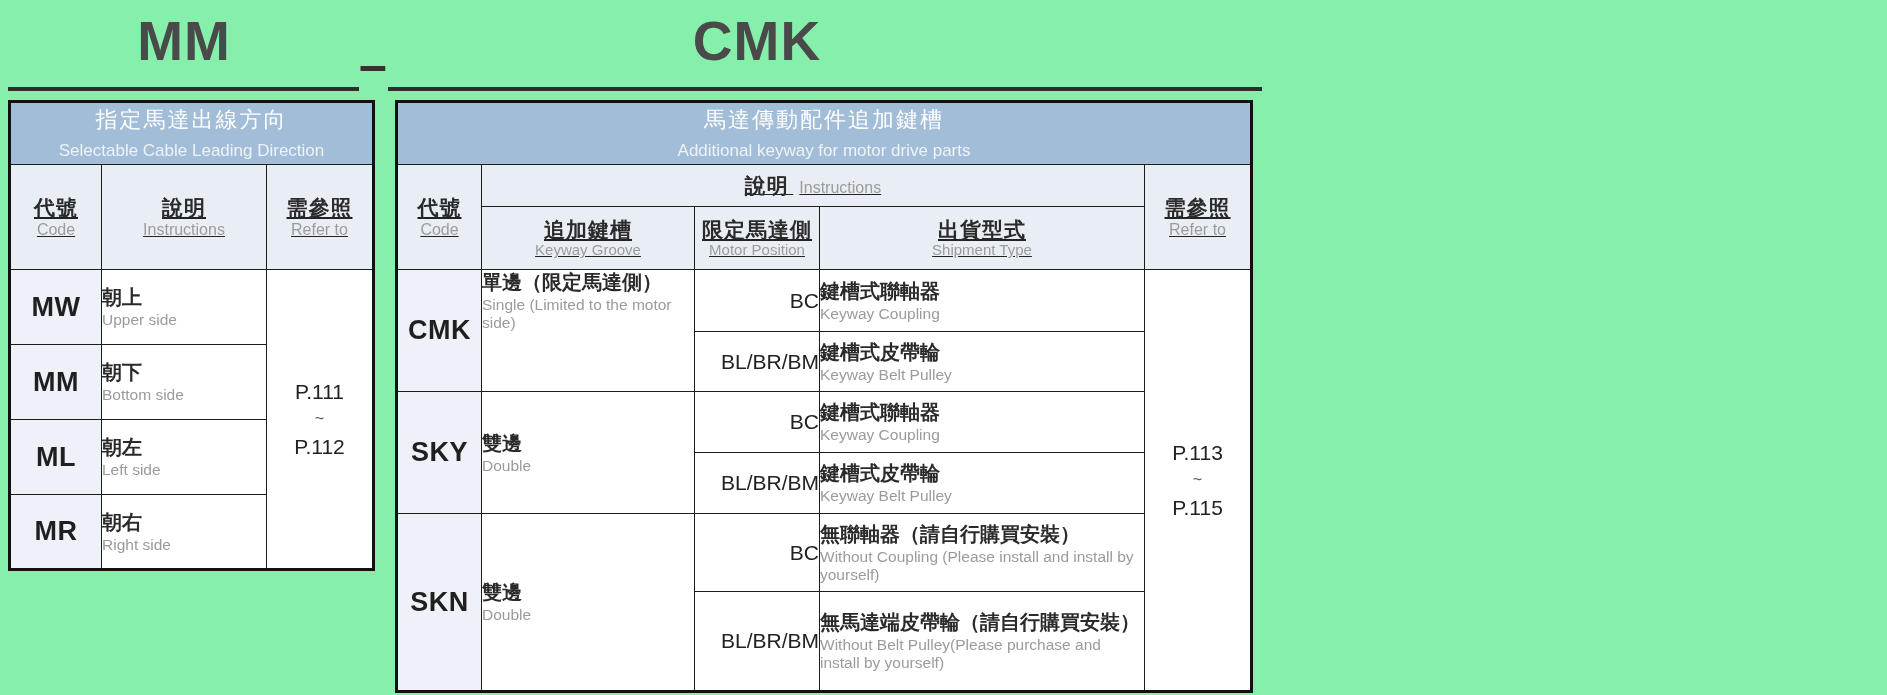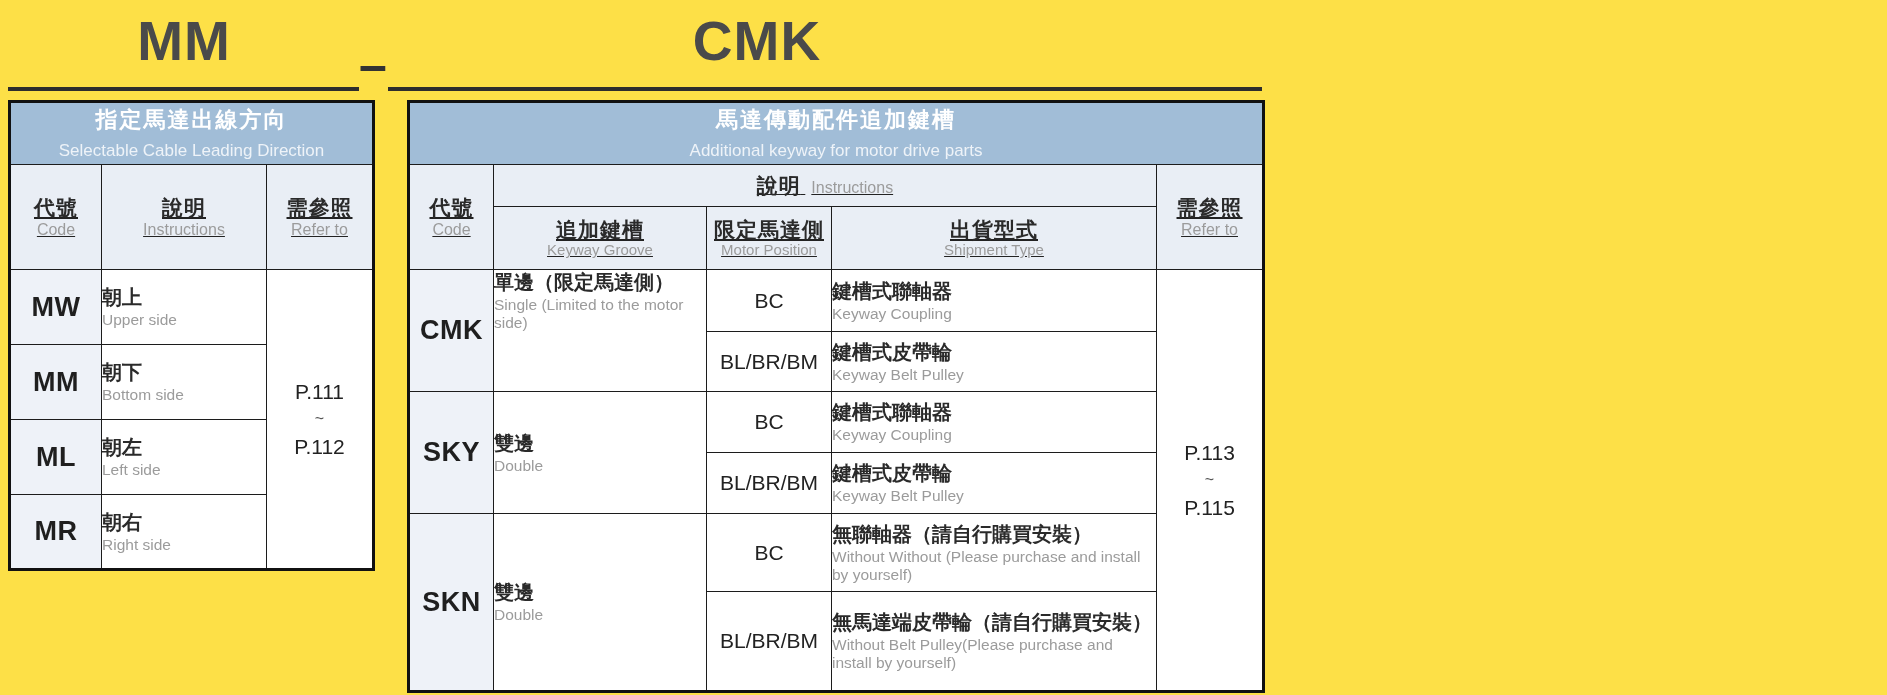--- a/index.html
+++ b/index.html
@@ -1,58 +1,58 @@
 <!DOCTYPE html>
 <html><head>
 <meta charset="utf-8">
 <style>
   html,body{margin:0;padding:0;background:#fff;}
-  .canvas{position:relative;width:1887px;height:695px;background:#fde047;overflow:hidden;
+  .canvas{position:relative;width:1887px;height:695px;background:#86efac;overflow:hidden;
           font-family:"Liberation Sans", sans-serif;color:#222;}
 
   
   .sec-title{position:absolute;top:14px;font-size:55px;line-height:1;font-weight:600;
              color:#4a4a4a;text-align:center;letter-spacing:1px;}
   #mm-title{left:8px;width:352px;}
   #cmk-title{left:407px;width:700px;}
   .dash{position:absolute;left:350px;top:40px;width:46px;text-align:center;
         font-size:50px;line-height:1;font-weight:bold;color:#333;}
   .underline{position:absolute;top:87px;height:4px;background:#2d2d2d;}
   #ul-left{left:8px;width:351px;}
   #ul-right{left:388px;width:874px;}
 
   
   table.cat{position:absolute;border-collapse:collapse;table-layout:fixed;background:#fff;
             border:3px solid #111;}
   table.cat td{border:1.5px solid #1c1c1c;padding:0;overflow:hidden;}
   #ltable{left:8px;top:100px;width:364px;}
-  #rtable{left:407px;top:100px;width:855px;border-radius:22px;}
+  #rtable{left:395px;top:100px;width:855px;border-radius:22px;}
 
   tr.rh42{height:42px;} tr.rh60{height:60px;} tr.rh61{height:61px;}
   tr.rh62{height:62px;} tr.rh63{height:63px;} tr.rh75{height:75px;}
   tr.rh78{height:78px;} tr.rh100{height:100px;} tr.rh105{height:105px;}
 
   td.band{background:#a1bdd7;text-align:center;vertical-align:middle;}
-  .band-zh{font-size:22px;font-weight:700;color:#ffffff;letter-spacing:2px;line-height:1.2;}
+  .band-zh{font-size:22px;font-weight:400;color:#ffffff;letter-spacing:2px;line-height:1.2;}
   .band-en{font-size:17px;color:#eef3f8;font-weight:400;margin-top:8px;line-height:1.15;}
 
   tr.colhead td{background:#e9eef5;text-align:center;vertical-align:middle;text-decoration:underline;}
   .head-zh{font-size:21px;font-weight:600;color:#2a2a2a;letter-spacing:1px;line-height:1.2;}
   .head-en{font-size:16px;color:#9b9b9b;line-height:1.15;margin-top:1px;}
   .head-en-sm{font-size:15px;color:#9b9b9b;line-height:1.1;}
   .inst-span .head-zh{display:inline;vertical-align:baseline;}
   .inst-span .en-inline{display:inline;font-size:16px;color:#9b9b9b;margin-left:6px;}
 
   td.code{background:#eef2f8;text-align:center;vertical-align:middle;
           font-size:27px;font-weight:600;color:#1f1f1f;letter-spacing:.5px;}
   td.instr{background:#fff;vertical-align:middle;padding-left:12px;text-align:left;}
   td.vtop{vertical-align:top;padding-top:4px;}
   .cell-zh{display:block;font-size:20px;font-weight:600;color:#2a2a2a;line-height:1.25;}
   .cell-en{display:block;font-size:15.5px;color:#9b9b9b;line-height:1.15;margin-top:1px;}
-  td.pos{background:#fff;vertical-align:middle;padding-left:10px;text-align:center;
+  td.pos{background:#fff;vertical-align:middle;padding-left:10px;text-align:right;
          font-size:21px;color:#222;}
   td.ship{background:#fff;vertical-align:middle;padding-left:10px;padding-right:4px;text-align:left;margin-top:7px;}
   td.refer{background:#fff;text-align:center;vertical-align:middle;font-size:21px;color:#222;}
   .refer-line{line-height:1.2;}
   .tilde{font-size:16px;color:#555;line-height:1.2;margin:5px 0;}
 </style>
 </head>
 <body>
 
 <div class="canvas">
@@ -217,21 +217,21 @@
 
     <tr class="rh78">
       <td class="code" rowspan="2">SKN</td>
       <td class="instr" rowspan="2">
         <span class="cell-zh">雙邊</span>
         <span class="cell-en">Double</span>
       </td>
       <td class="pos">BC</td>
       <td class="ship">
         <span class="cell-zh">無聯軸器（請自行購買安裝）</span>
-        <span class="cell-en">Without Without (Please purchase and install by yourself)</span>
+        <span class="cell-en">Without Coupling (Please install and install by yourself)</span>
       </td>
     </tr>
     <tr class="rh100">
       <td class="pos">BL/BR/BM</td>
       <td class="ship">
         <span class="cell-zh">無馬達端皮帶輪（請自行購買安裝）</span>
         <span class="cell-en">Without Belt Pulley(Please purchase and install by yourself)</span>
       </td>
     </tr>
   </tbody>

